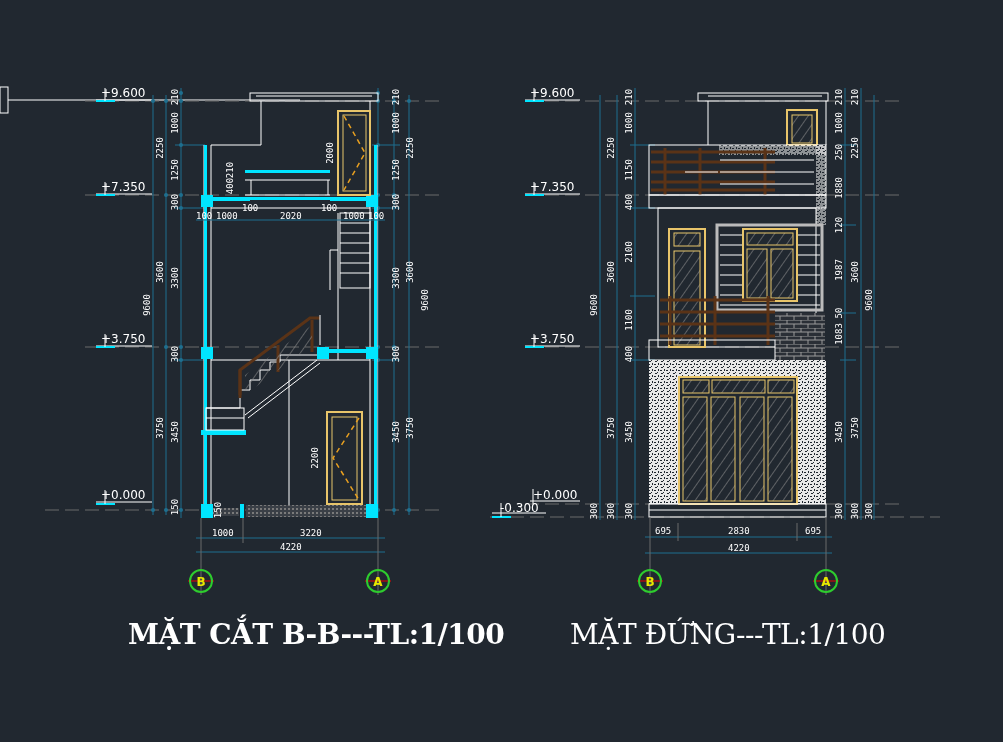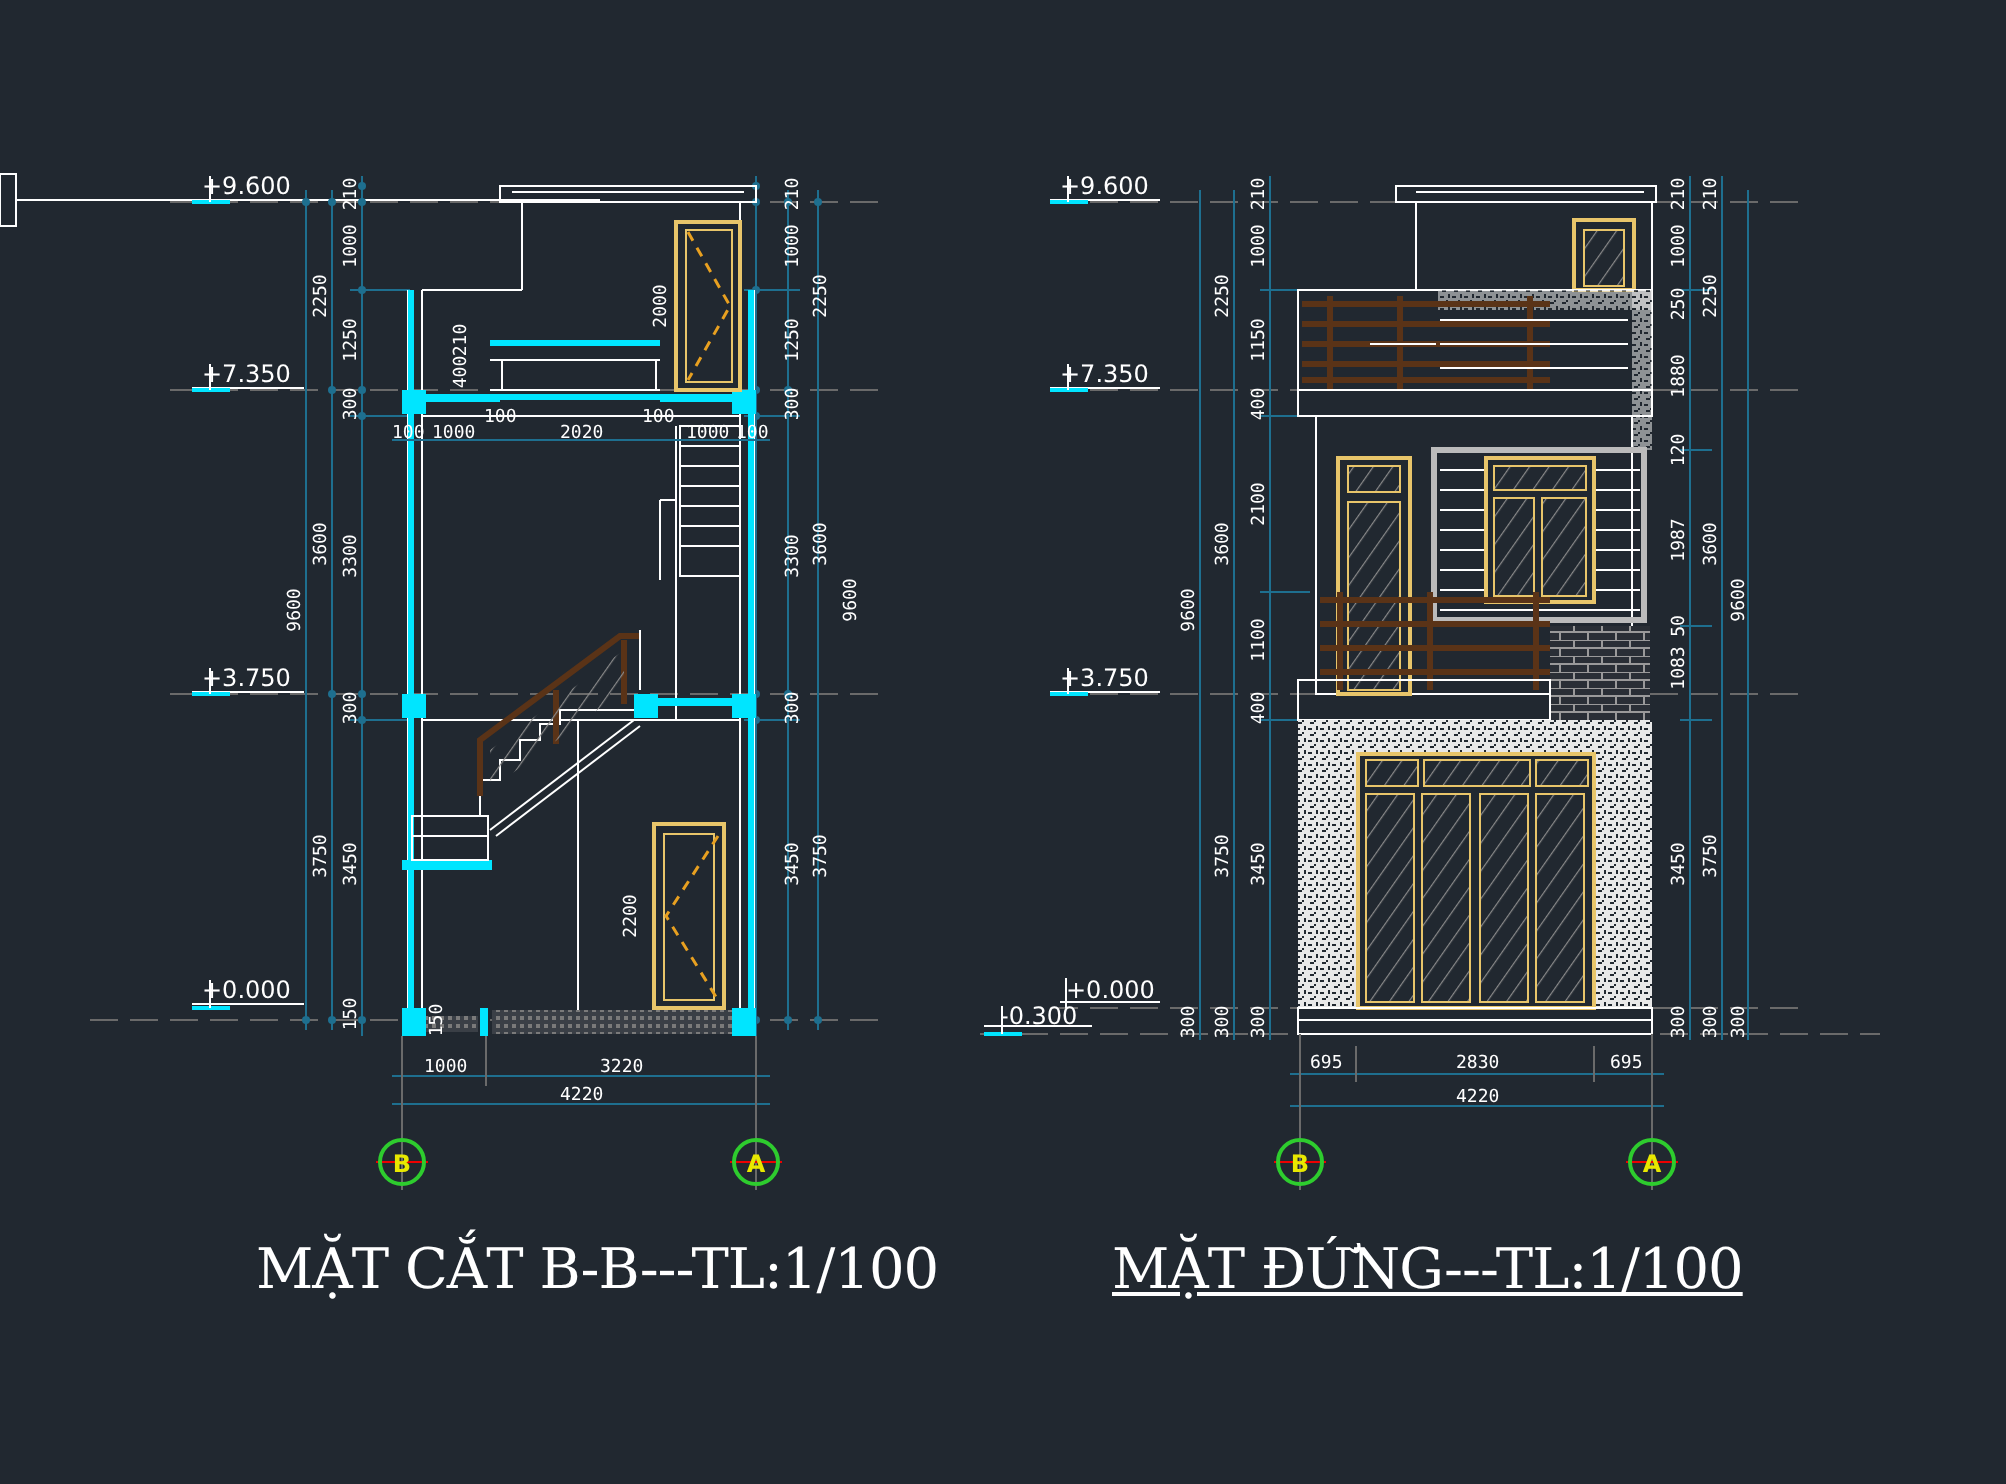--- a/index.html
+++ b/index.html
@@ -462,14 +462,14 @@
       <text class="axis" x="650" y="586" text-anchor="middle">B</text>
     </g>
     <g>
       <line x1="813" y1="581" x2="839" y2="581" stroke="#e00"></line>
       <circle cx="826" cy="581" r="11" fill="none" stroke="#2ecc2e" stroke-width="2"></circle>
       <text class="axis" x="826" y="586" text-anchor="middle">A</text>
     </g>
   </g>
 </svg>
 
-<div class="title" style="left:128px;">MẶT CẮT B-B---TL:1/100</div>
-<div class="title" style="left:556px;text-decoration:underline;">MẶT ĐỨNG---TL:1/100</div>
+<div class="title" style="left:128px;font-weight:bold;">MẶT CẮT B-B---TL:1/100</div>
+<div class="title" style="left:570px;">MẶT ĐỨNG---TL:1/100</div>
 
 </body></html>

